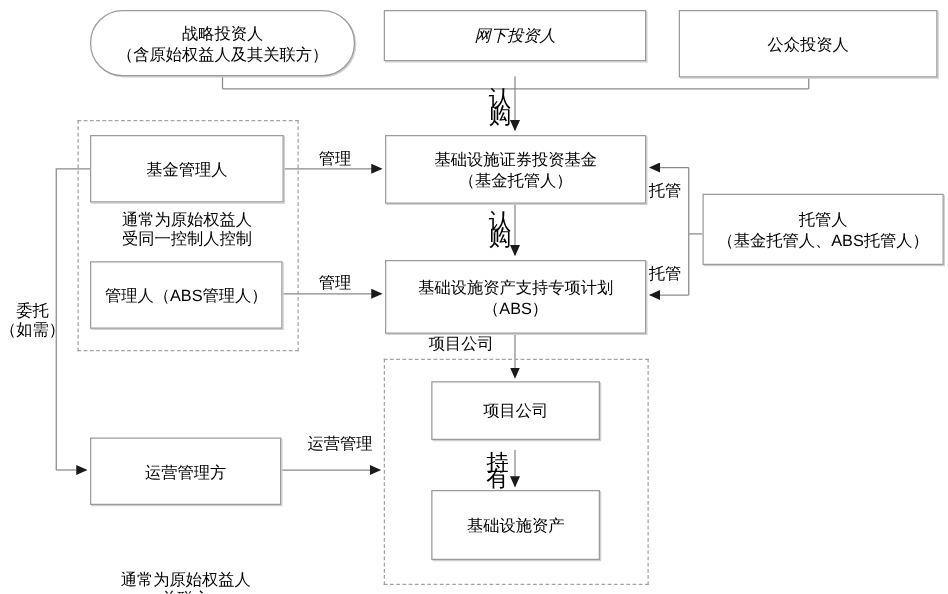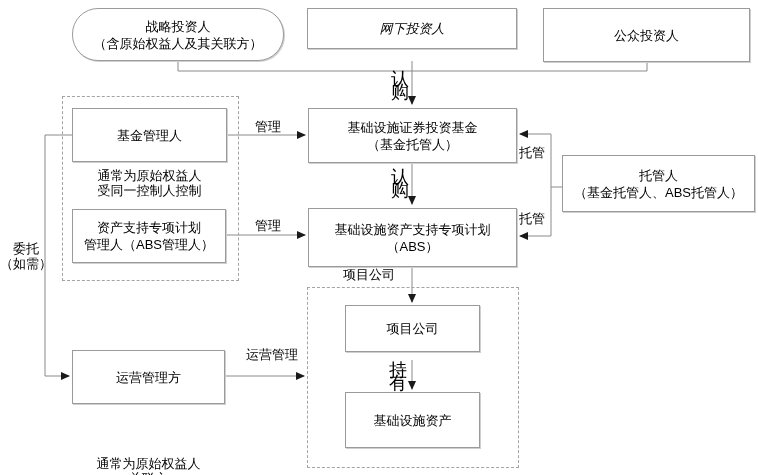--- a/index.html
+++ b/index.html
@@ -85,21 +85,20 @@
     <div>基础设施证券投资基金</div>
     <div>（基金托管人）</div>
   </div>
 
   <div class="node" style="left:562px;top:155px;width:193px;height:57px;">
     <div>托管人</div>
     <div>（基金托管人、ABS托管人）</div>
   </div>
 
   <div class="node" style="left:72px;top:209px;width:154px;height:54px;">
-    <div>资产支持专项计划</div>
     <div>管理人（ABS管理人）</div>
   </div>
 
   <div class="node" style="left:308px;top:208px;width:209px;height:59px;">
     <div>基础设施资产支持专项计划</div>
     <div>（ABS）</div>
   </div>
 
   <div class="node" style="left:345px;top:305px;width:135px;height:47px;">
     <div>项目公司</div>

